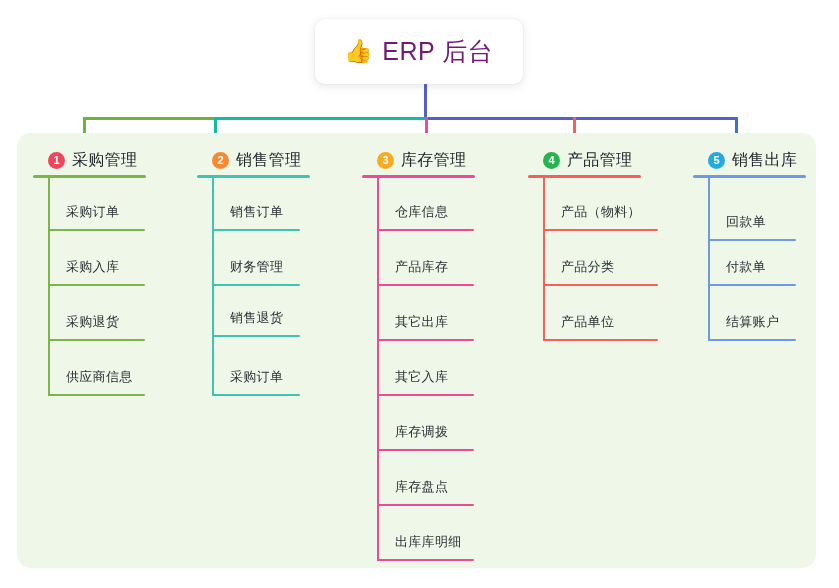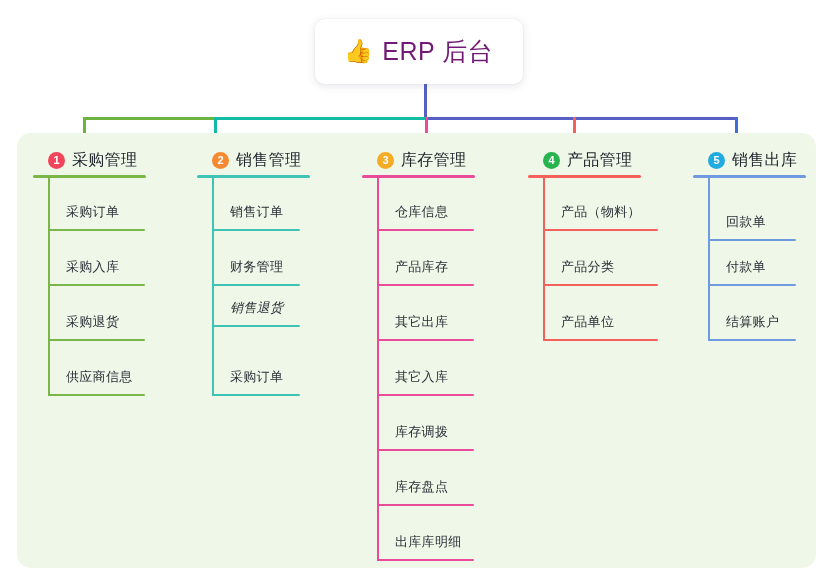--- a/index.html
+++ b/index.html
@@ -185,21 +185,21 @@
       <div class="head-rule" style="width: 113px; background: rgb(63, 195, 181);"></div>
       <div class="spine" style="height: 220px; background: rgb(63, 195, 181);"></div>
       <div class="item" style="top: 31px; width: 88px;">
         <span class="item-label">销售订单</span>
         <div class="item-rule" style="width: 88px; background: rgb(63, 195, 181);"></div>
       </div>
       <div class="item" style="top: 86px; width: 88px;">
         <span class="item-label">财务管理</span>
         <div class="item-rule" style="width: 88px; background: rgb(63, 195, 181);"></div>
       </div>
-      <div class="item" style="top: 127px; width: 88px; font-style: italic;">
+      <div class="item" style="top: 137px; width: 88px;">
         <span class="item-label">销售退货</span>
         <div class="item-rule" style="width: 88px; background: rgb(63, 195, 181);"></div>
       </div>
       <div class="item" style="top: 196px; width: 88px;">
         <span class="item-label">采购订单</span>
         <div class="item-rule" style="width: 88px; background: rgb(63, 195, 181);"></div>
       </div>
     </div>
     <div class="column" style="left: 362px; width: 115px;">
       <div class="col-head">

